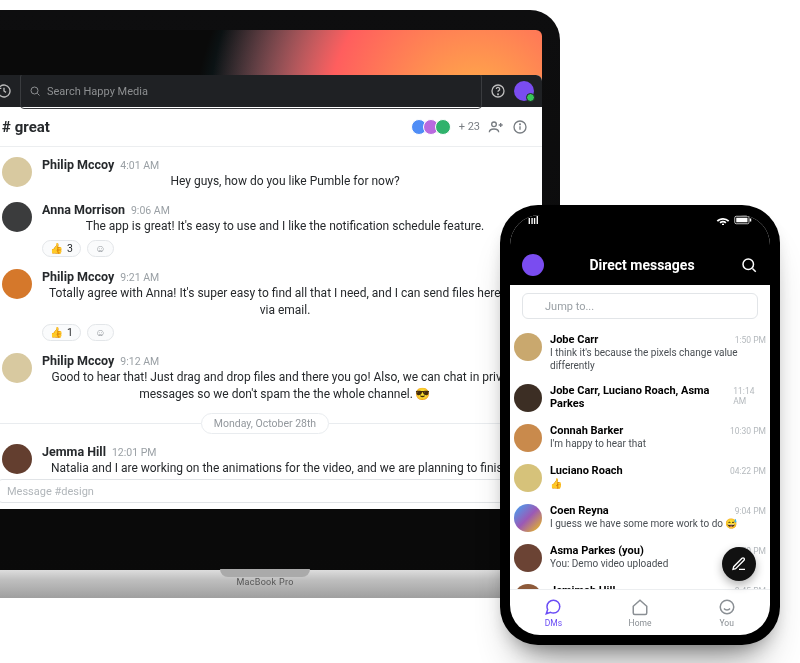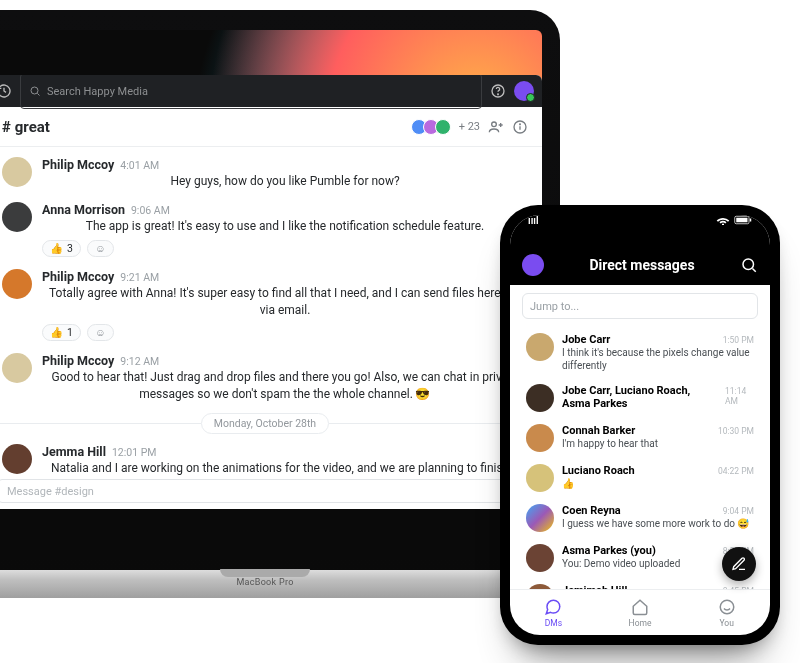--- a/index.html
+++ b/index.html
@@ -71,24 +71,24 @@
   .phone{position:absolute;right:20px;top:205px;width:280px;height:440px;border-radius:38px;
     background:#000;padding:10px;box-shadow:0 30px 40px -20px rgba(0,0,0,.45),0 10px 18px -8px rgba(0,0,0,.3);}
   .phone-screen{width:100%;height:100%;background:#fff;border-radius:30px;overflow:hidden;position:relative;display:flex;flex-direction:column;}
   .notch{position:absolute;top:0;left:50%;transform:translateX(-50%);width:110px;height:20px;background:#000;border-radius:0 0 14px 14px;z-index:5;}
   .statusbar{height:30px;background:#000;color:#fff;display:flex;align-items:flex-start;justify-content:space-between;padding:0 18px 0 18px;font-size:10px;font-weight:600;}
   .statusbar .right{display:flex;gap:4px;align-items:center;}
   .ptop{background:#000;color:#fff;display:flex;align-items:center;height:40px;padding:0 12px;}
   .ptop .pav{width:22px;height:22px;border-radius:50%;background:#7a4cf0;}
   .ptop .title{flex:1;text-align:center;font-size:14px;font-weight:700;}
   .ptop .searchicon{width:18px;height:18px;}
-  .jump{margin:8px 12px;height:26px;border:1px solid #e2e5e8;border-radius:6px;display:flex;align-items:center;padding:0 7px;font-size:11px;color:#9aa0a5;}
+  .jump{margin:8px 12px;height:26px;border:1px solid #e2e5e8;border-radius:6px;display:flex;align-items:center;padding:0 22px;font-size:11px;color:#9aa0a5;}
 
   .plist{flex:1;overflow:hidden;}
-  .dm{display:flex;gap:8px;padding:6px 16px;align-items:flex-start;}
+  .dm{display:flex;gap:8px;padding:6px 4px;align-items:flex-start;}
   .dm .a{width:28px;height:28px;border-radius:50%;flex:none;}
   .dm .a.c1{background:#c9a86e;}
   .dm .a.c2{background:#3c2e24;}
   .dm .a.c3{background:#c98a4c;}
   .dm .a.c4{background:#d6c27a;}
   .dm .a.c5{background:linear-gradient(135deg,#3fa9f5,#9b59b6,#f1c40f);}
   .dm .a.c6{background:#6b4334;}
   .dm .a.c7{background:#8d5a3a;}
   .dm .b{flex:1;min-width:0;}
   .dm .r1{display:flex;align-items:baseline;gap:6px;}

